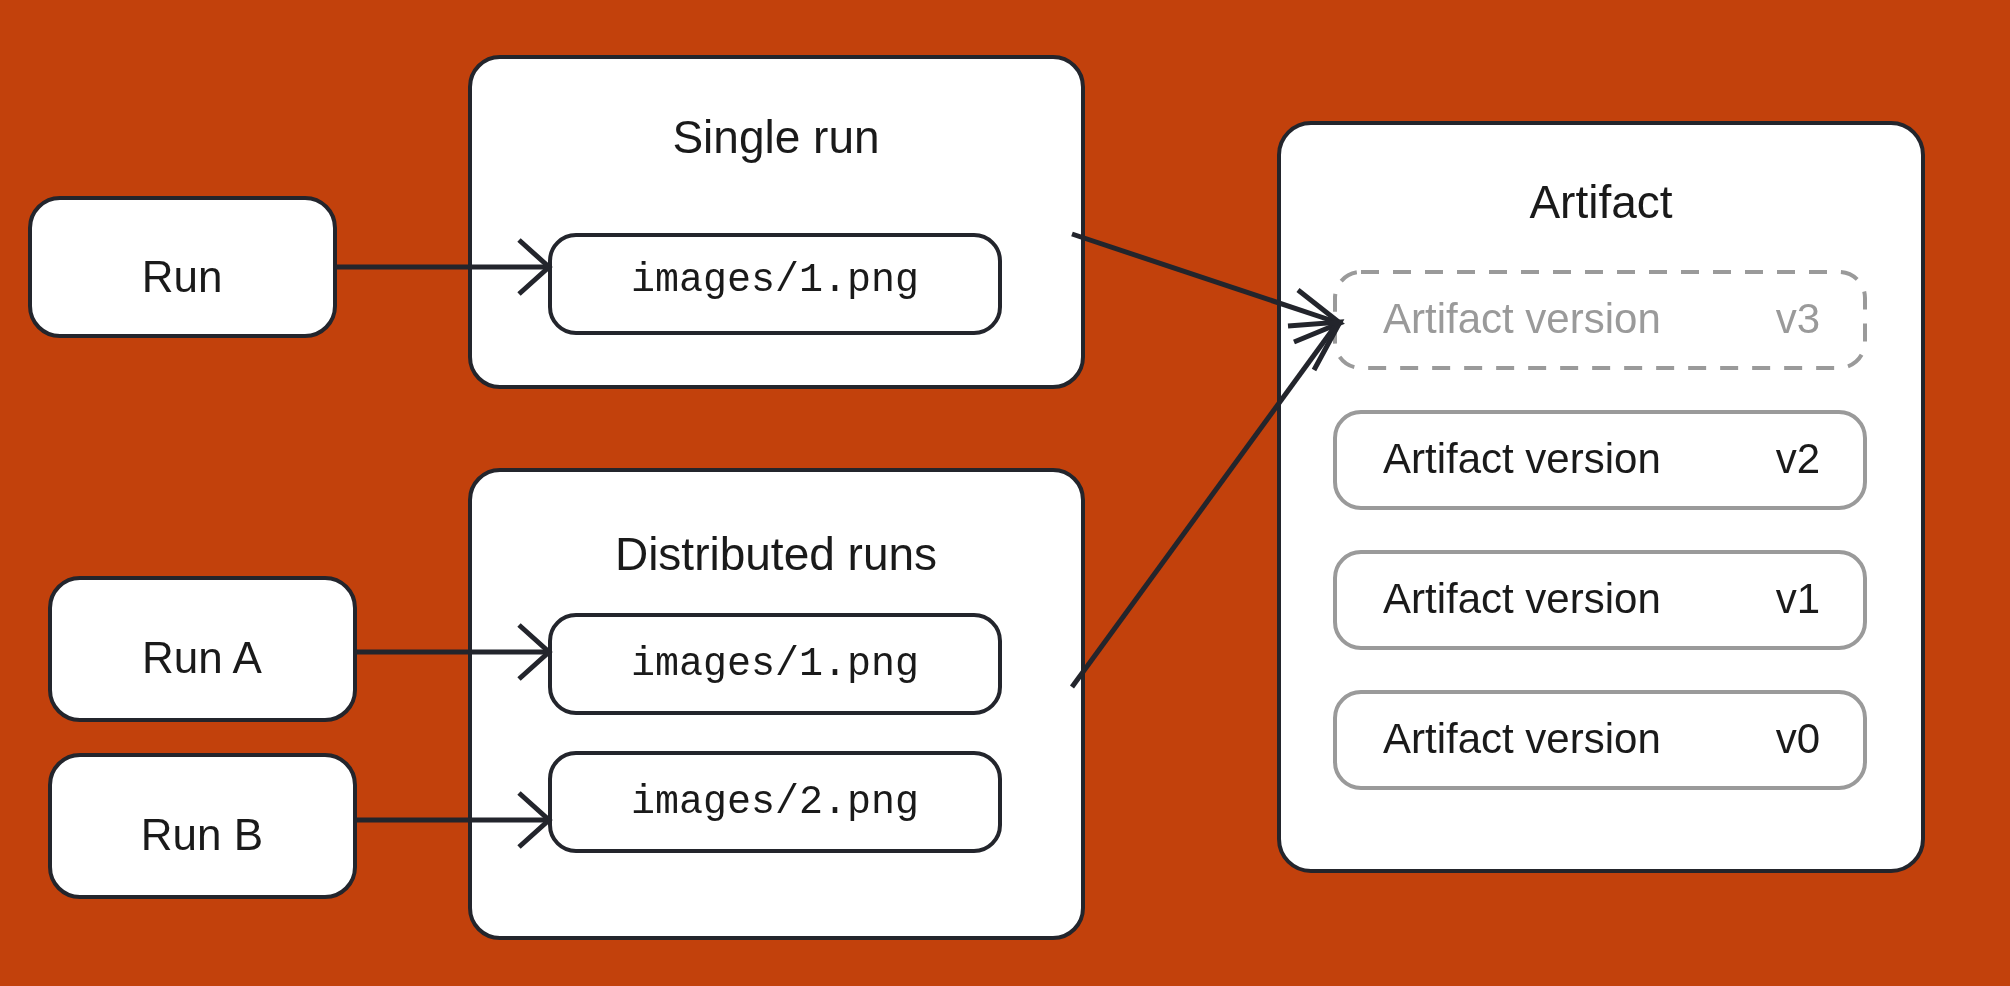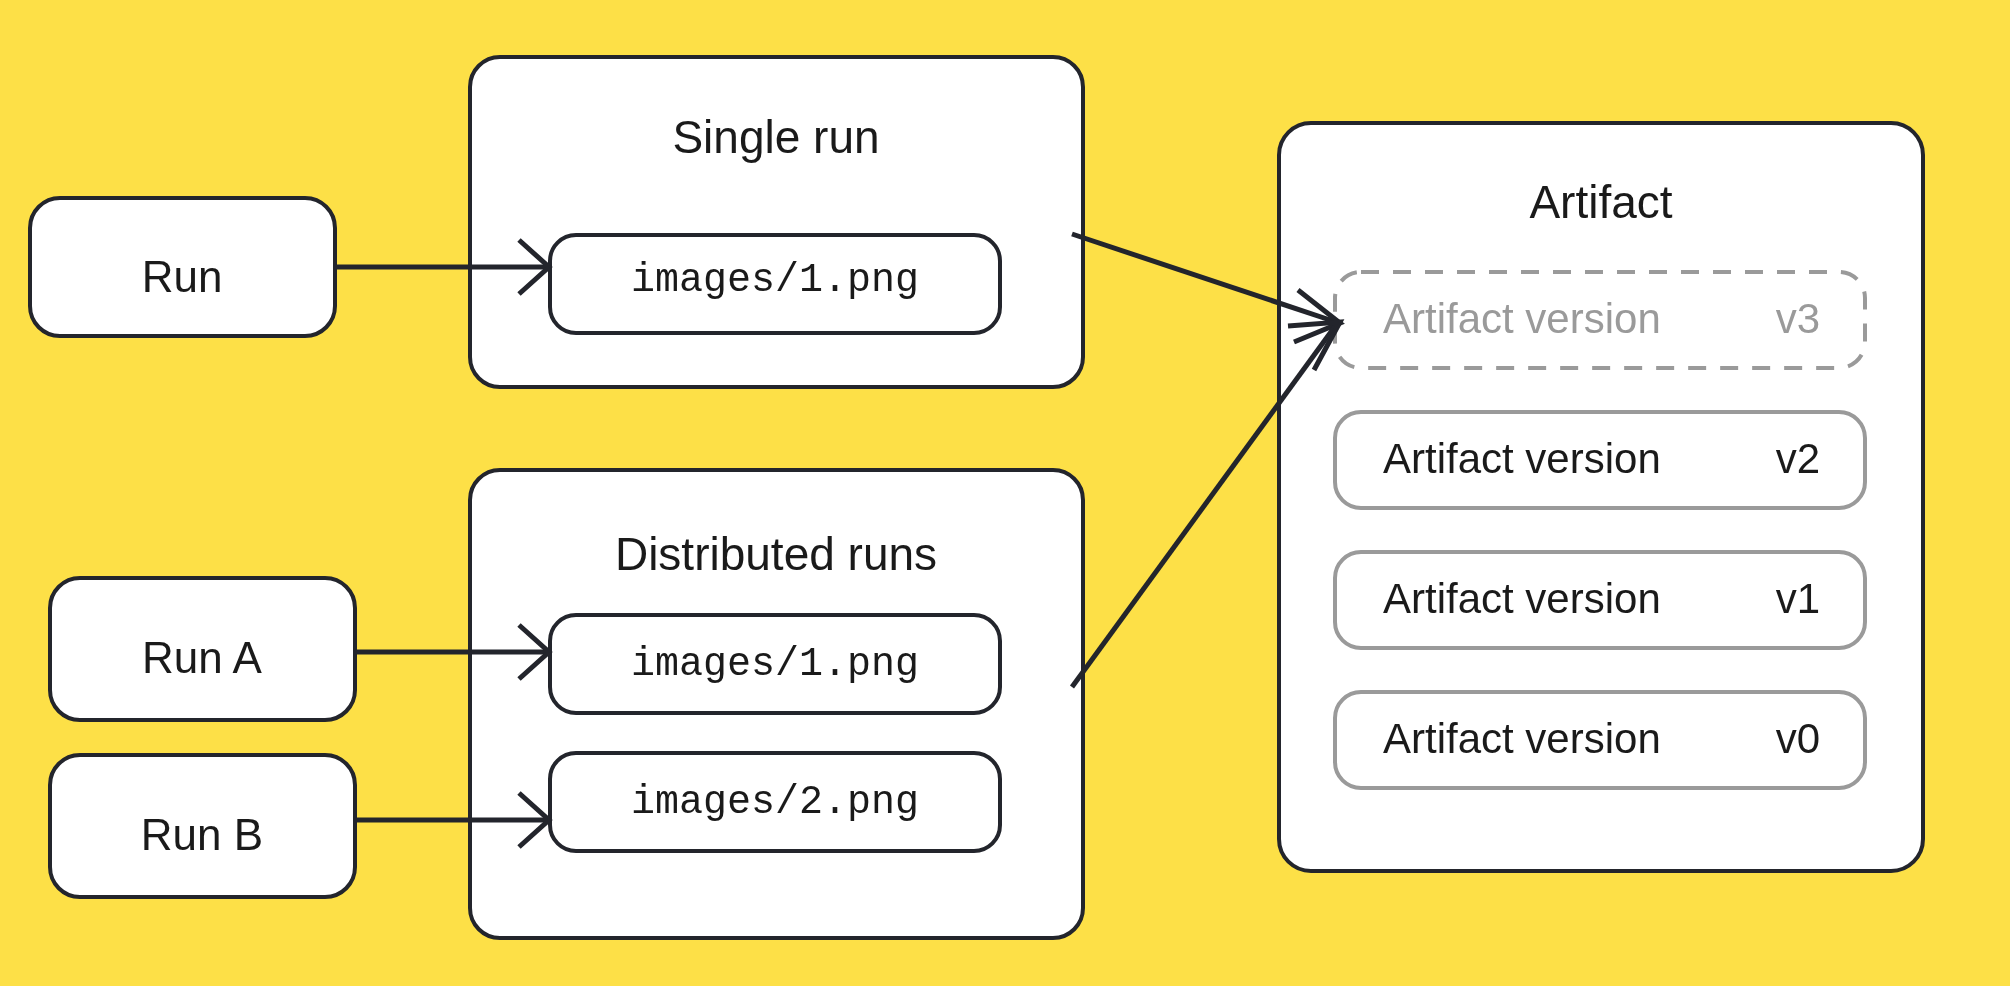--- a/index.html
+++ b/index.html
@@ -10,21 +10,21 @@
   body {
     width: 2010px;
     height: 986px;
     font-family: "Liberation Sans", sans-serif;
     overflow: hidden;
   }
   #diagram-root {
     position: relative;
     width: 2010px;
     height: 986px;
-    background: #fde047;
+    background: #c2410c;
   }
   svg.diagram {
     display: block;
     width: 2010px;
     height: 986px;
   }
   .node-rect {
     fill: #ffffff;
     stroke: #23252c;
     stroke-width: 4;

